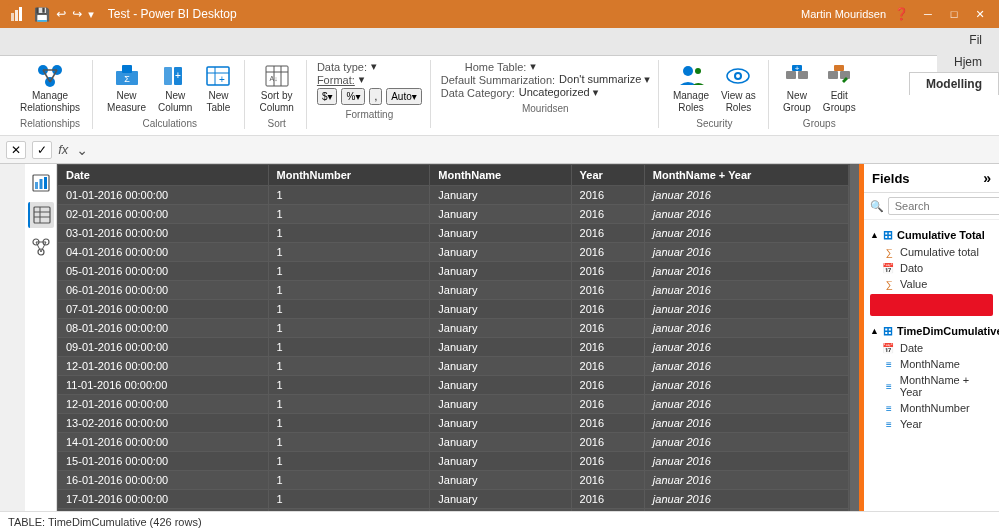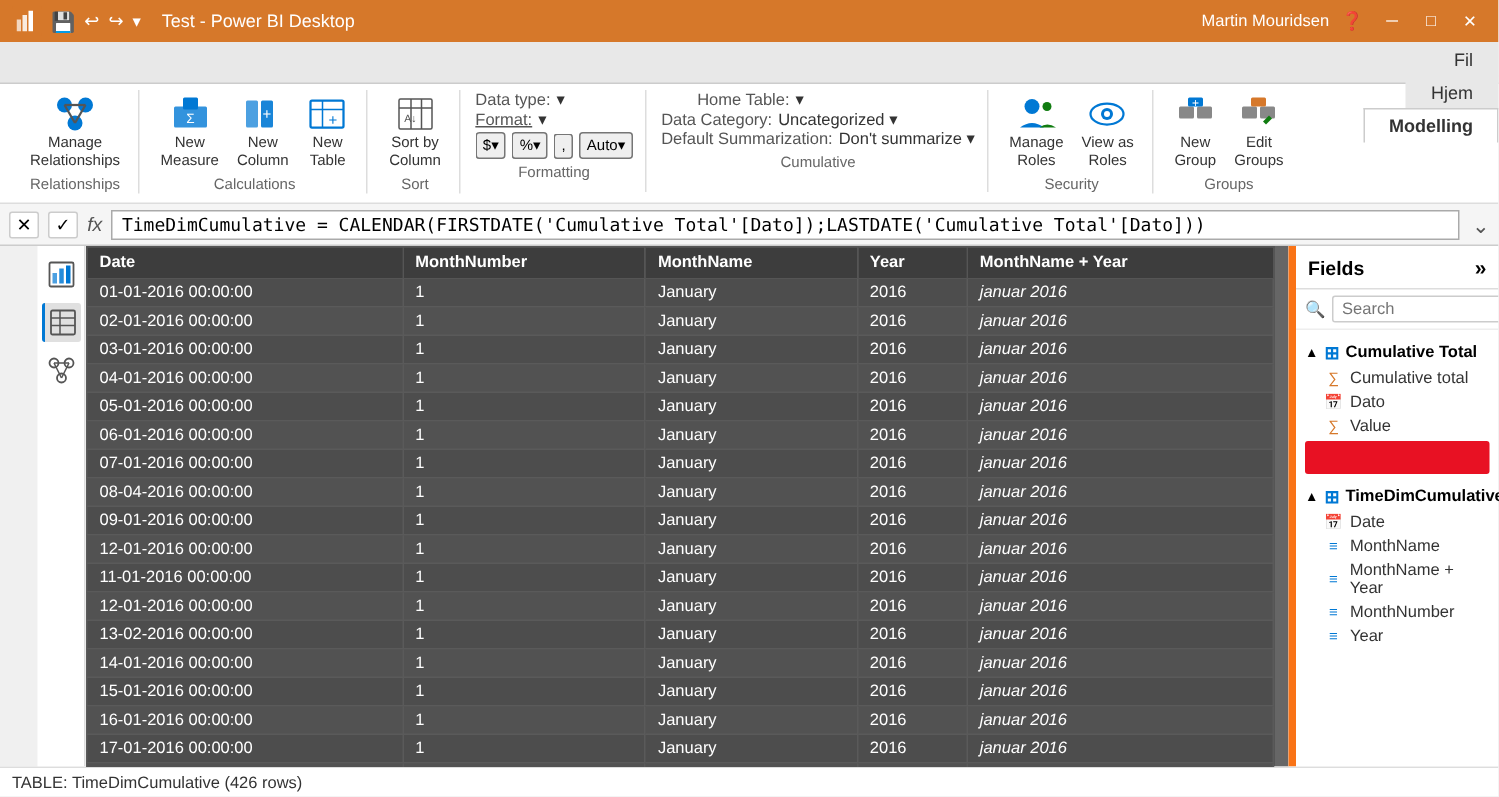--- a/index.html
+++ b/index.html
@@ -415,29 +415,29 @@
     <div class="ribbon-group-label">Formatting</div>
   </div>
 
   <div class="ribbon-group">
     <div style="font-size:10px; color:#333; margin-bottom:2px;">
       <div class="ribbon-prop-row">
         <span style="color:#555;padding-left:24px;">Home Table:</span>
         <span style="cursor:pointer;"> ▾</span>
       </div>
       <div class="ribbon-prop-row">
+        <span style="color:#555;">Default Summarization: </span>
+        <span style="cursor:pointer;">Don't summarize ▾</span>
+      </div>
+      <div class="ribbon-prop-row">
         <span style="color:#555;">Data Category: </span>
         <span style="cursor:pointer;">Uncategorized ▾</span>
       </div>
-      <div class="ribbon-prop-row">
-        <span style="color:#555;">Default Summarization: </span>
-        <span style="cursor:pointer;">Don't summarize ▾</span>
-      </div>
-    </div>
-    <div class="ribbon-group-label">Cumulative</div>
+    </div>
+    <div class="ribbon-group-label">Mouridsen</div>
   </div>
 
   <div class="ribbon-group">
     <div class="ribbon-items">
       <div class="ribbon-item">
         <div class="ribbon-icon">
           <svg width="26" height="26" viewBox="0 0 26 26">
             <circle cx="10" cy="8" r="5" fill="#0078d4"></circle>
             <path d="M2 22 Q10 16 18 22" fill="#0078d4"></path>
             <circle cx="20" cy="8" r="3" fill="#107c10"></circle>
@@ -487,21 +487,20 @@
     </div>
     <div class="ribbon-group-label">Groups</div>
   </div>
 
 </div>
 
 <div id="formulabar">
   <button class="formula-btn">✕</button>
   <button class="formula-btn">✓</button>
   <span style="font-style:italic; color:#555; font-size:13px;">fx</span>
-  <input type="text" style="flex: 1 1 0%; font-family: Consolas, monospace; font-size: 12px; border: 1px solid rgb(170, 170, 170); padding: 2px 6px;" value="TimeDimCumulative = CALENDAR(FIRSTDATE('Cumulative Total'[Dato]);LASTDATE('Cumulative Total'[Dato]))">
   <span class="formula-expand">⌄</span>
 </div>
 
 <div id="main">
 
   <div id="left-sidebar">
     <div class="sidebar-icon" title="Report view">
       <svg width="18" height="18" viewBox="0 0 18 18">
         <rect x="1" y="1" width="16" height="16" rx="1" fill="none" stroke="#555" stroke-width="1.2"></rect>
         <rect x="3" y="8" width="3" height="7" fill="#0078d4" opacity="0.7"></rect>
@@ -586,21 +585,21 @@
             <td class="italic">januar 2016</td>
           </tr>
           <tr>
             <td>07-01-2016 00:00:00</td>
             <td>1</td>
             <td>January</td>
             <td>2016</td>
             <td class="italic">januar 2016</td>
           </tr>
           <tr>
-            <td>08-04-2016 00:00:00</td>
+            <td>08-01-2016 00:00:00</td>
             <td>1</td>
             <td>January</td>
             <td>2016</td>
             <td class="italic">januar 2016</td>
           </tr>
           <tr>
             <td>09-01-2016 00:00:00</td>
             <td>1</td>
             <td>January</td>
             <td>2016</td>

